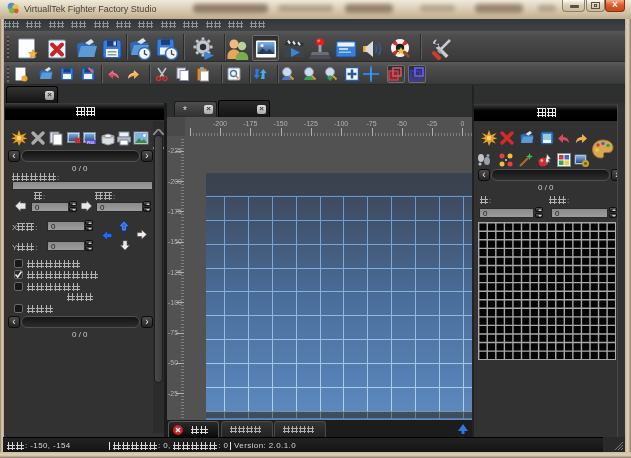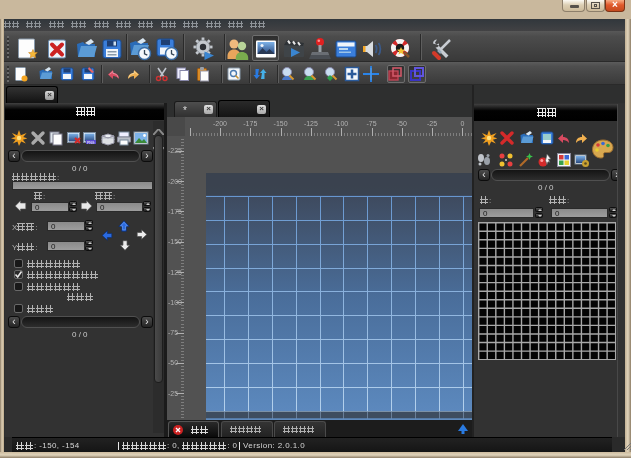--- a/index.html
+++ b/index.html
@@ -39,40 +39,55 @@
 .strack{position:absolute;height:12px;background:linear-gradient(#141414,#2d2d2d);border:1px solid #505050;border-radius:6px}
 .inp{position:absolute;background:linear-gradient(#8a8a8a,#9d9d9d);border:1px solid #2a2a2a;color:#1a1a1a;font-size:8px;line-height:8px;padding:1px 0 0 3px}
 .spin{position:absolute;width:8px;height:11px}
 .spin b,.spin i{position:absolute;left:0;width:8px;height:5px;background:linear-gradient(#565656,#202020);border:1px solid #0e0e0e;border-radius:1.5px}
 .spin b{top:0}.spin i{top:6px}
 .spin b:after{content:"";position:absolute;left:1.5px;top:1px;border-left:2px solid transparent;border-right:2px solid transparent;border-bottom:2px solid #cccccc}
 .spin i:after{content:"";position:absolute;left:1.5px;top:1px;border-left:2px solid transparent;border-right:2px solid transparent;border-top:2px solid #cccccc}
 .cb{position:absolute;width:9px;height:9px;background:#181818;border:1px solid #686868;border-radius:2px}
 #btabs{left:167px;top:420px;width:305px;height:17px;background:#1c1c1c}
 .btab{position:absolute;height:16px;border:1px solid #4a4a4a;border-bottom:none;border-radius:3px 3px 0 0;color:#b4b4b4}
-#status{left:12px;top:437px;width:600px;height:15px;background:linear-gradient(#222,#151515);border-top:1px solid #000}
+#status{left:3px;top:437px;width:600px;height:15px;background:linear-gradient(#222,#151515);border-top:1px solid #000}
 #status .st{position:absolute;top:4px;white-space:nowrap;font-size:8px;line-height:8px;color:#d6d6d6;letter-spacing:.4px}
 .vbar{display:inline-block;width:1px;height:8px;background:#e8e8e8;margin:0 3px 0 0;vertical-align:top}
 .scrol{position:absolute;width:11px;background:#2c2c2c}
 .sthumb{position:absolute;left:1px;width:9px;background:linear-gradient(90deg,#4a4a4a,#3a3a3a);border:1px solid #1d1d1d;border-radius:4px}
 </style></head><body>
 <div id="w">
 <div class="ab" id="inner"></div>
 <svg width="0" height="0" style="position:absolute">
       <defs>
 <linearGradient id="skyg" x1="0" y1="0" x2="0" y2="1">
           <stop offset="0" stop-color="#7db2e8"></stop>
           <stop offset="1" stop-color="#2a4a80"></stop>
         </linearGradient>
 <linearGradient id="blug" x1="0" y1="0" x2="0" y2="1">
           <stop offset="0" stop-color="#6aa2e0"></stop>
           <stop offset="1" stop-color="#2a5aa0"></stop>
         </linearGradient>
 </defs>
     </svg>
+<div class="ab" id="title">
+<div class="blob" style="left:193px;top:4px;width:75px;height:9px;background:#7d6a58"></div>
+<div class="blob" style="left:278px;top:5px;width:55px;height:7px;background:#a59580"></div>
+<div class="blob" style="left:345px;top:4px;width:48px;height:9px;background:#83705c"></div>
+<div class="blob" style="left:420px;top:5px;width:35px;height:7px;background:#ab9b86"></div>
+<div class="blob" style="left:475px;top:4px;width:48px;height:9px;background:#87745f"></div>
+<div class="blob" style="left:538px;top:5px;width:18px;height:7px;background:#a8987f"></div>
+<svg class="ab" style="left:7px;top:2px" width="13" height="13" viewBox="0 0 13 13">
+<circle cx="4.5" cy="4.5" r="3.8" fill="#4a90d9"></circle>
+        <circle cx="8.5" cy="5.5" r="3.2" fill="#f0c040"></circle>
+<circle cx="4.8" cy="8.6" r="2.8" fill="#7ab648"></circle>
+        <circle cx="9.2" cy="9" r="2.4" fill="#d95a3a"></circle>
+      </svg>
+<div id="ttxt">VirtuallTek Fighter Factory Studio</div>
+    </div>
 <div class="wbtn" style="left:562px;width:23px">
       <div style="position:absolute;left:7px;bottom:3px;width:9px;height:3px;background:#56514b;border-radius:1px"></div>
     </div>
 <div class="wbtn" style="left:586px;width:19px">
       <div style="position:absolute;left:4px;top:2px;width:9px;height:7px;border:1px solid #56514b"></div>
       <div style="position:absolute;left:7px;top:4px;width:3px;height:3px;border:1px solid #56514b"></div>
     </div>
 <div class="wbtn" style="left:605px;width:20px;background:linear-gradient(#f7ad85,#e0592b 45%,#c44a1e);border-color:#7c3214;color:#fff;font-size:10px;text-align:center;line-height:10px;font-weight:bold">×</div>
 <div class="ab" id="bleft"></div>
     <div class="ab" id="bright"></div>

